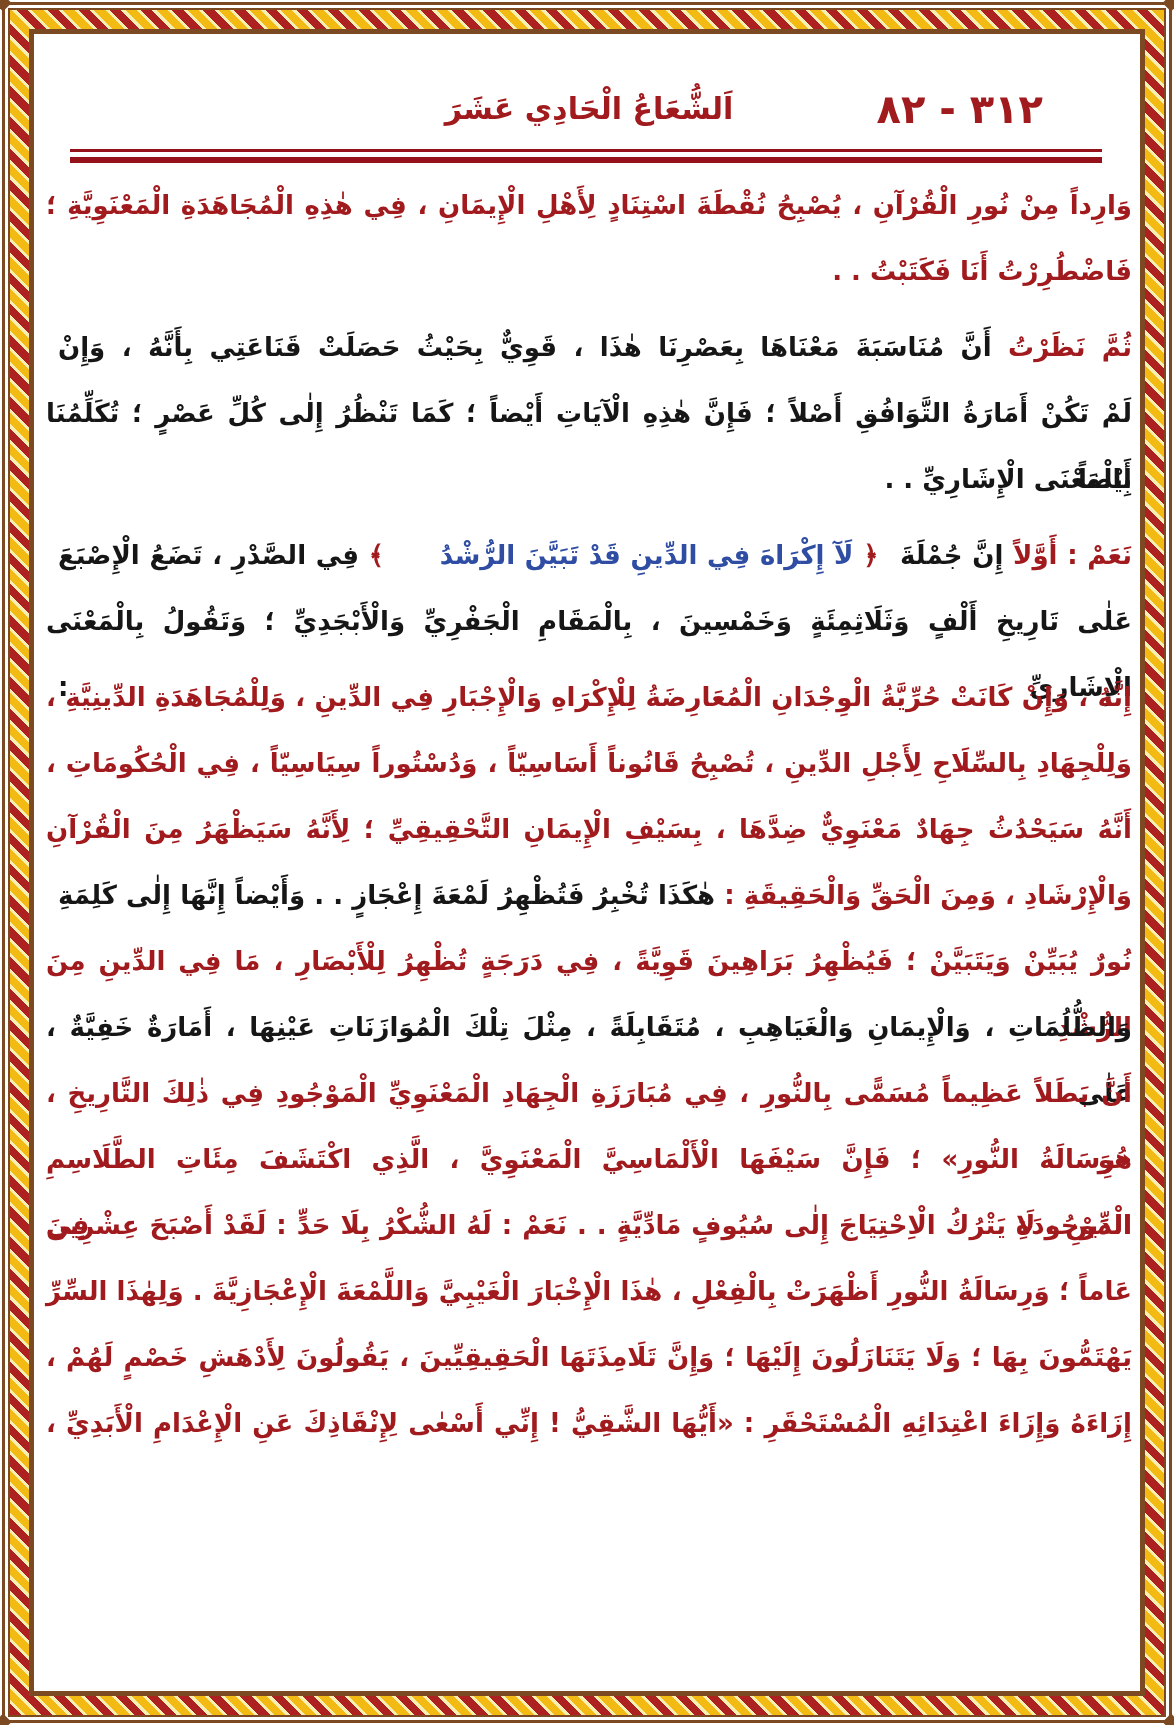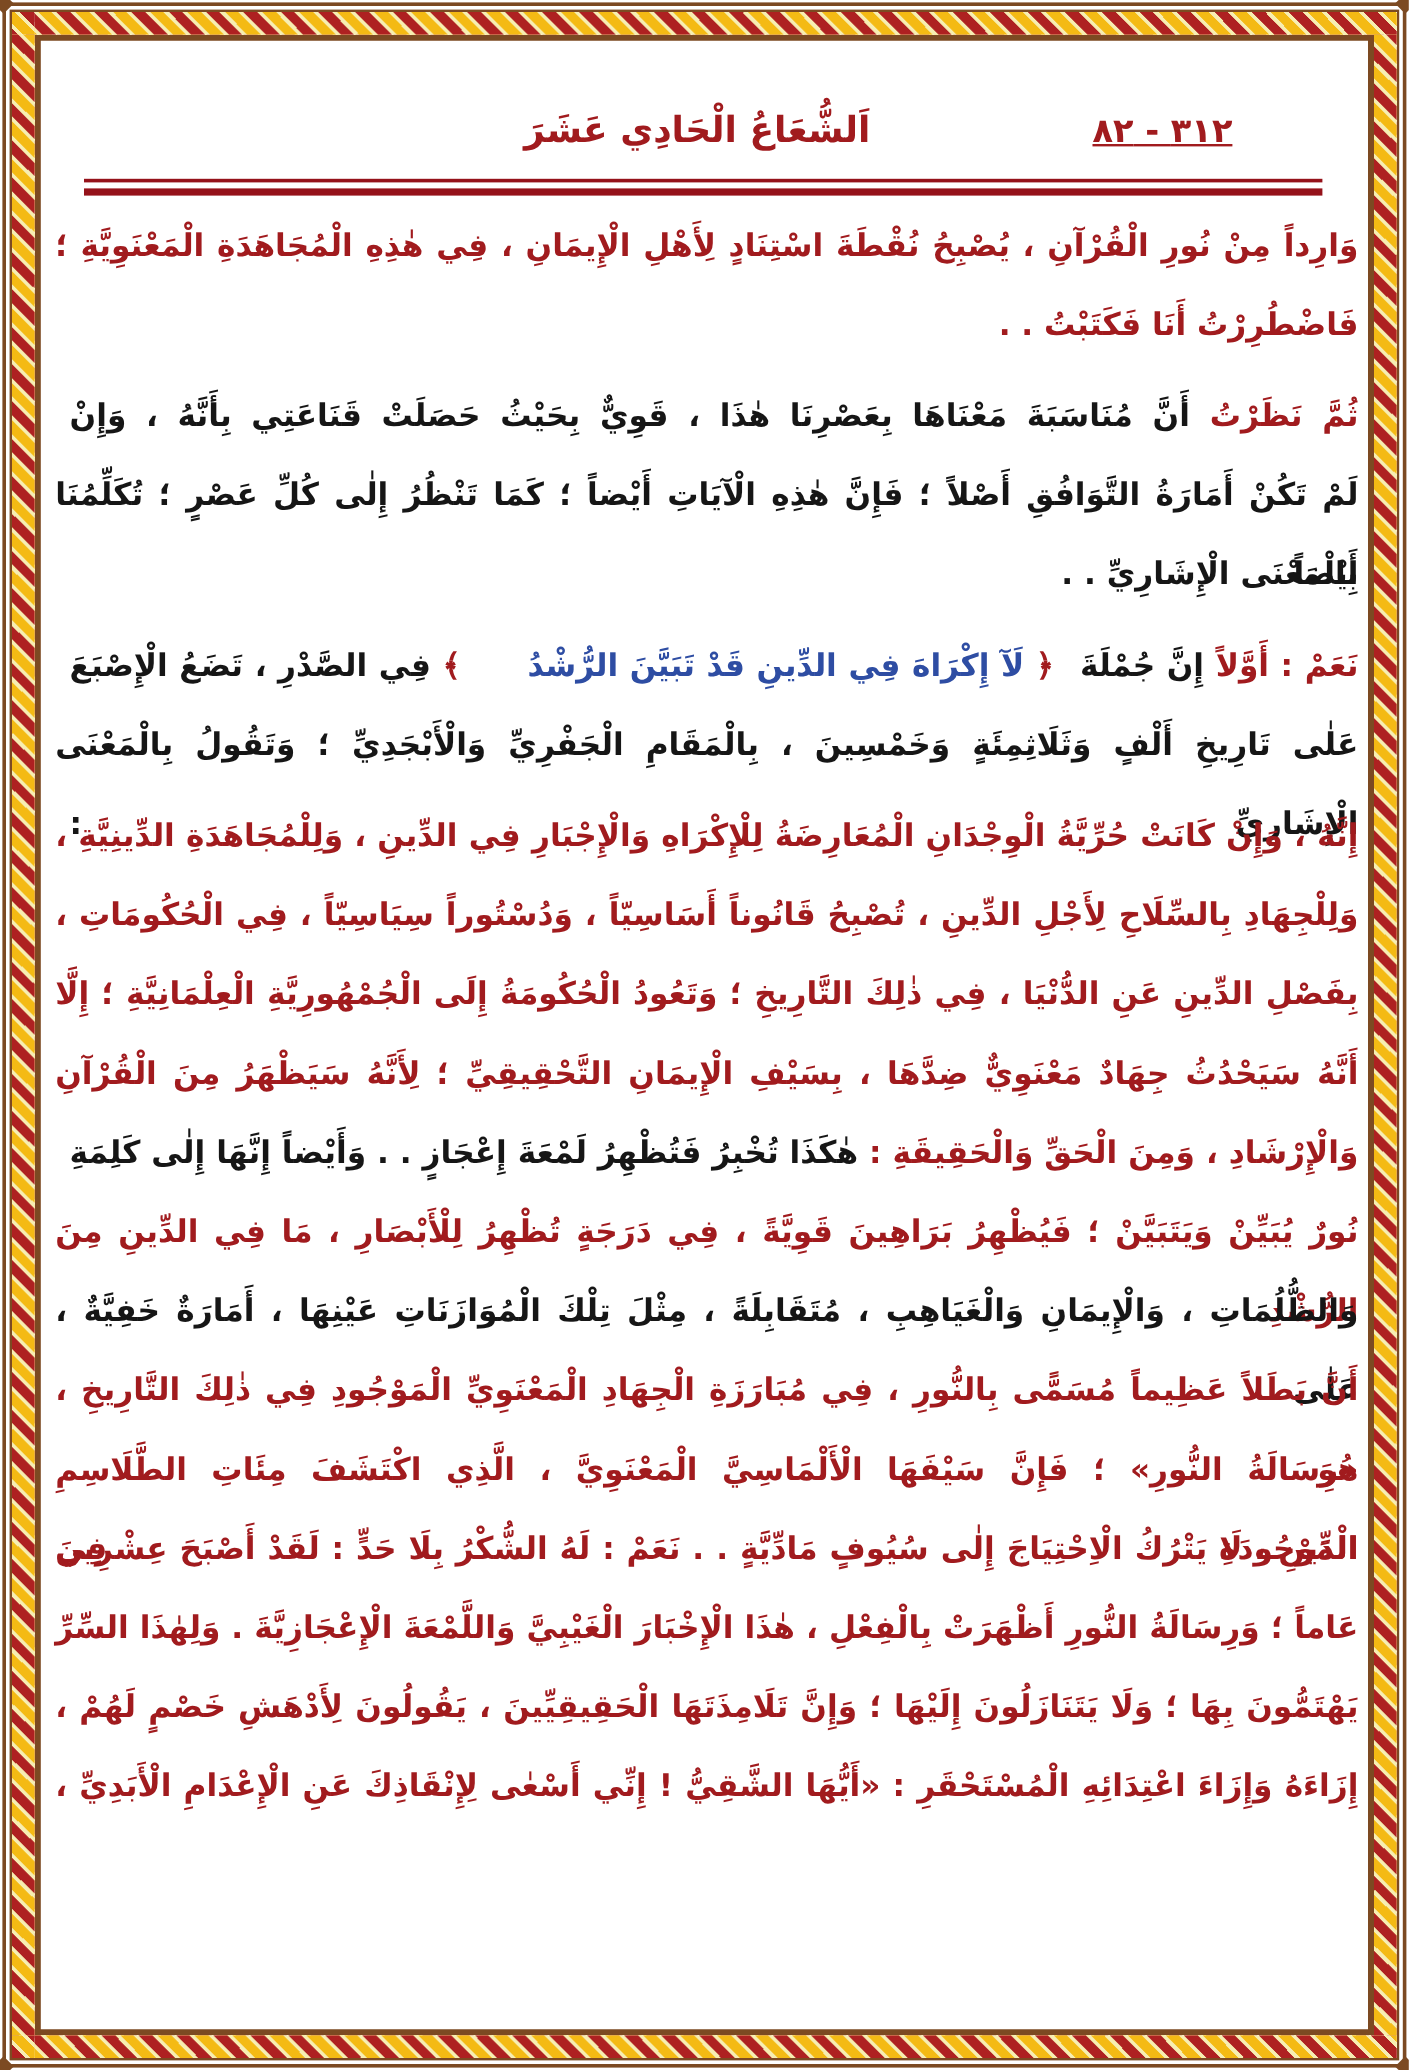--- a/index.html
+++ b/index.html
@@ -31,32 +31,31 @@
     position:absolute;width:12px;height:12px;
     background:var(--frame-brown);
     transform:rotate(45deg);
   }
   .corner.tl{top:-3px;left:-3px;}
   .corner.tr{top:-3px;right:-3px;}
   .corner.bl{bottom:-3px;left:-3px;}
   .corner.br{bottom:-3px;right:-3px;}
 
   
-  .header{position:absolute;top:80px;right:52px;left:40px;height:58px;}
+  .header{position:absolute;top:80px;right:36px;left:40px;height:58px;}
   .title{
     width:100%;text-align:center;
     font-size:30px;font-weight:bold;line-height:58px;
     color:var(--text-red);
   }
   .page-number{
     position:absolute;top:0;right:95px;
-    font-size:28px;font-weight:bold;line-height:58px;
+    font-size:40px;font-weight:bold;line-height:58px;
     color:var(--text-red);
     letter-spacing:6px;
-    text-decoration:underline;
   }
   .rule{
     position:absolute;top:149px;right:72px;left:70px;height:5px;
     border-top:3px solid var(--rule-red);
     border-bottom:6px solid var(--rule-red);
   }
 
   
   .text-body{
     position:absolute;top:172px;right:42px;left:46px;
@@ -102,21 +101,20 @@
         <div class="line"><span class="run black">لَمْ تَكُنْ أَمَارَةُ التَّوَافُقِ أَصْلاً ؛ فَإِنَّ هٰذِهِ الْآيَاتِ أَيْضاً ؛ كَمَا تَنْظُرُ إِلٰى كُلِّ عَصْرٍ ؛ تُكَلِّمُنَا أَيْضاً</span></div>
         <div class="line tail"><span class="run black">بِالْمَعْنَى الْإِشَارِيِّ . .</span></div>
       </div>
       <div class="para">
         <div class="line"><span class="run red">نَعَمْ : أَوَّلاً</span> <span class="run black">إِنَّ جُمْلَةَ</span> <span class="run red">﴿</span> <span class="run blue">لَآ إِكْرَاهَ فِي الدِّينِ قَدْ تَبَيَّنَ الرُّشْدُ</span> <span class="run red">﴾</span> <span class="run black">فِي الصَّدْرِ ، تَضَعُ الْإِصْبَعَ</span></div>
         <div class="line"><span class="run black">عَلٰى تَارِيخِ أَلْفٍ وَثَلَاثِمِئَةٍ وَخَمْسِينَ ، بِالْمَقَامِ الْجَفْرِيِّ وَالْأَبْجَدِيِّ ؛ وَتَقُولُ بِالْمَعْنَى الْإِشَارِيِّ :</span></div>
       </div>
       <div class="para">
         <div class="line"><span class="run red">إِنَّهُ ، وَإِنْ كَانَتْ حُرِّيَّةُ الْوِجْدَانِ الْمُعَارِضَةُ لِلْإِكْرَاهِ وَالْإِجْبَارِ فِي الدِّينِ ، وَلِلْمُجَاهَدَةِ الدِّينِيَّةِ ،</span></div>
         <div class="line"><span class="run red">وَلِلْجِهَادِ بِالسِّلَاحِ لِأَجْلِ الدِّينِ ، تُصْبِحُ قَانُوناً أَسَاسِيّاً ، وَدُسْتُوراً سِيَاسِيّاً ، فِي الْحُكُومَاتِ ،</span></div>
-        <div class="line"><span class="run red">بِفَصْلِ الدِّينِ عَنِ الدُّنْيَا ، فِي ذٰلِكَ التَّارِيخِ ؛ وَتَعُودُ الْحُكُومَةُ إِلَى الْجُمْهُورِيَّةِ الْعِلْمَانِيَّةِ ؛ إِلَّا</span></div>
         <div class="line"><span class="run red">أَنَّهُ سَيَحْدُثُ جِهَادٌ مَعْنَوِيٌّ ضِدَّهَا ، بِسَيْفِ الْإِيمَانِ التَّحْقِيقِيِّ ؛ لِأَنَّهُ سَيَظْهَرُ مِنَ الْقُرْآنِ</span></div>
         <div class="line"><span class="run red">وَالْإِرْشَادِ ، وَمِنَ الْحَقِّ وَالْحَقِيقَةِ :</span> <span class="run black">هٰكَذَا تُخْبِرُ فَتُظْهِرُ لَمْعَةَ إِعْجَازٍ . . وَأَيْضاً إِنَّهَا إِلٰى كَلِمَةِ</span></div>
         <div class="line"><span class="run red">نُورٌ يُبَيِّنْ وَيَتَبَيَّنْ ؛ فَيُظْهِرُ بَرَاهِينَ قَوِيَّةً ، فِي دَرَجَةٍ تُظْهِرُ لِلْأَبْصَارِ ، مَا فِي الدِّينِ مِنَ الرُّشْدِ</span></div>
         <div class="line"><span class="run black">وَالظُّلُمَاتِ ، وَالْإِيمَانِ وَالْغَيَاهِبِ ، مُتَقَابِلَةً ، مِثْلَ تِلْكَ الْمُوَازَنَاتِ عَيْنِهَا ، أَمَارَةٌ خَفِيَّةٌ ، عَلٰى</span></div>
         <div class="line"><span class="run red">أَنَّ بَطَلاً عَظِيماً مُسَمًّى بِالنُّورِ ، فِي مُبَارَزَةِ الْجِهَادِ الْمَعْنَوِيِّ الْمَوْجُودِ فِي ذٰلِكَ التَّارِيخِ ، هُوَ</span></div>
         <div class="line"><span class="run red">«رِسَالَةُ النُّورِ» ؛ فَإِنَّ سَيْفَهَا الْأَلْمَاسِيَّ الْمَعْنَوِيَّ ، الَّذِي اكْتَشَفَ مِئَاتِ الطَّلَاسِمِ الْمَوْجُودَةِ فِي</span></div>
         <div class="line"><span class="run red">الدِّينِ ، لَا يَتْرُكُ الْاِحْتِيَاجَ إِلٰى سُيُوفٍ مَادِّيَّةٍ . . نَعَمْ : لَهُ الشُّكْرُ بِلَا حَدٍّ : لَقَدْ أَصْبَحَ عِشْرِينَ</span></div>
         <div class="line"><span class="run red">عَاماً ؛ وَرِسَالَةُ النُّورِ أَظْهَرَتْ بِالْفِعْلِ ، هٰذَا الْإِخْبَارَ الْغَيْبِيَّ وَاللَّمْعَةَ الْإِعْجَازِيَّةَ . وَلِهٰذَا السِّرِّ</span></div>
         <div class="line"><span class="run red">يَهْتَمُّونَ بِهَا ؛ وَلَا يَتَنَازَلُونَ إِلَيْهَا ؛ وَإِنَّ تَلَامِذَتَهَا الْحَقِيقِيِّينَ ، يَقُولُونَ لِأَدْهَشِ خَصْمٍ لَهُمْ ،</span></div>
         <div class="line"><span class="run red">إِزَاءَهُ وَإِزَاءَ اعْتِدَائِهِ الْمُسْتَحْقَرِ : «أَيُّهَا الشَّقِيُّ ! إِنِّي أَسْعٰى لِإِنْقَاذِكَ عَنِ الْإِعْدَامِ الْأَبَدِيِّ ،</span></div>

